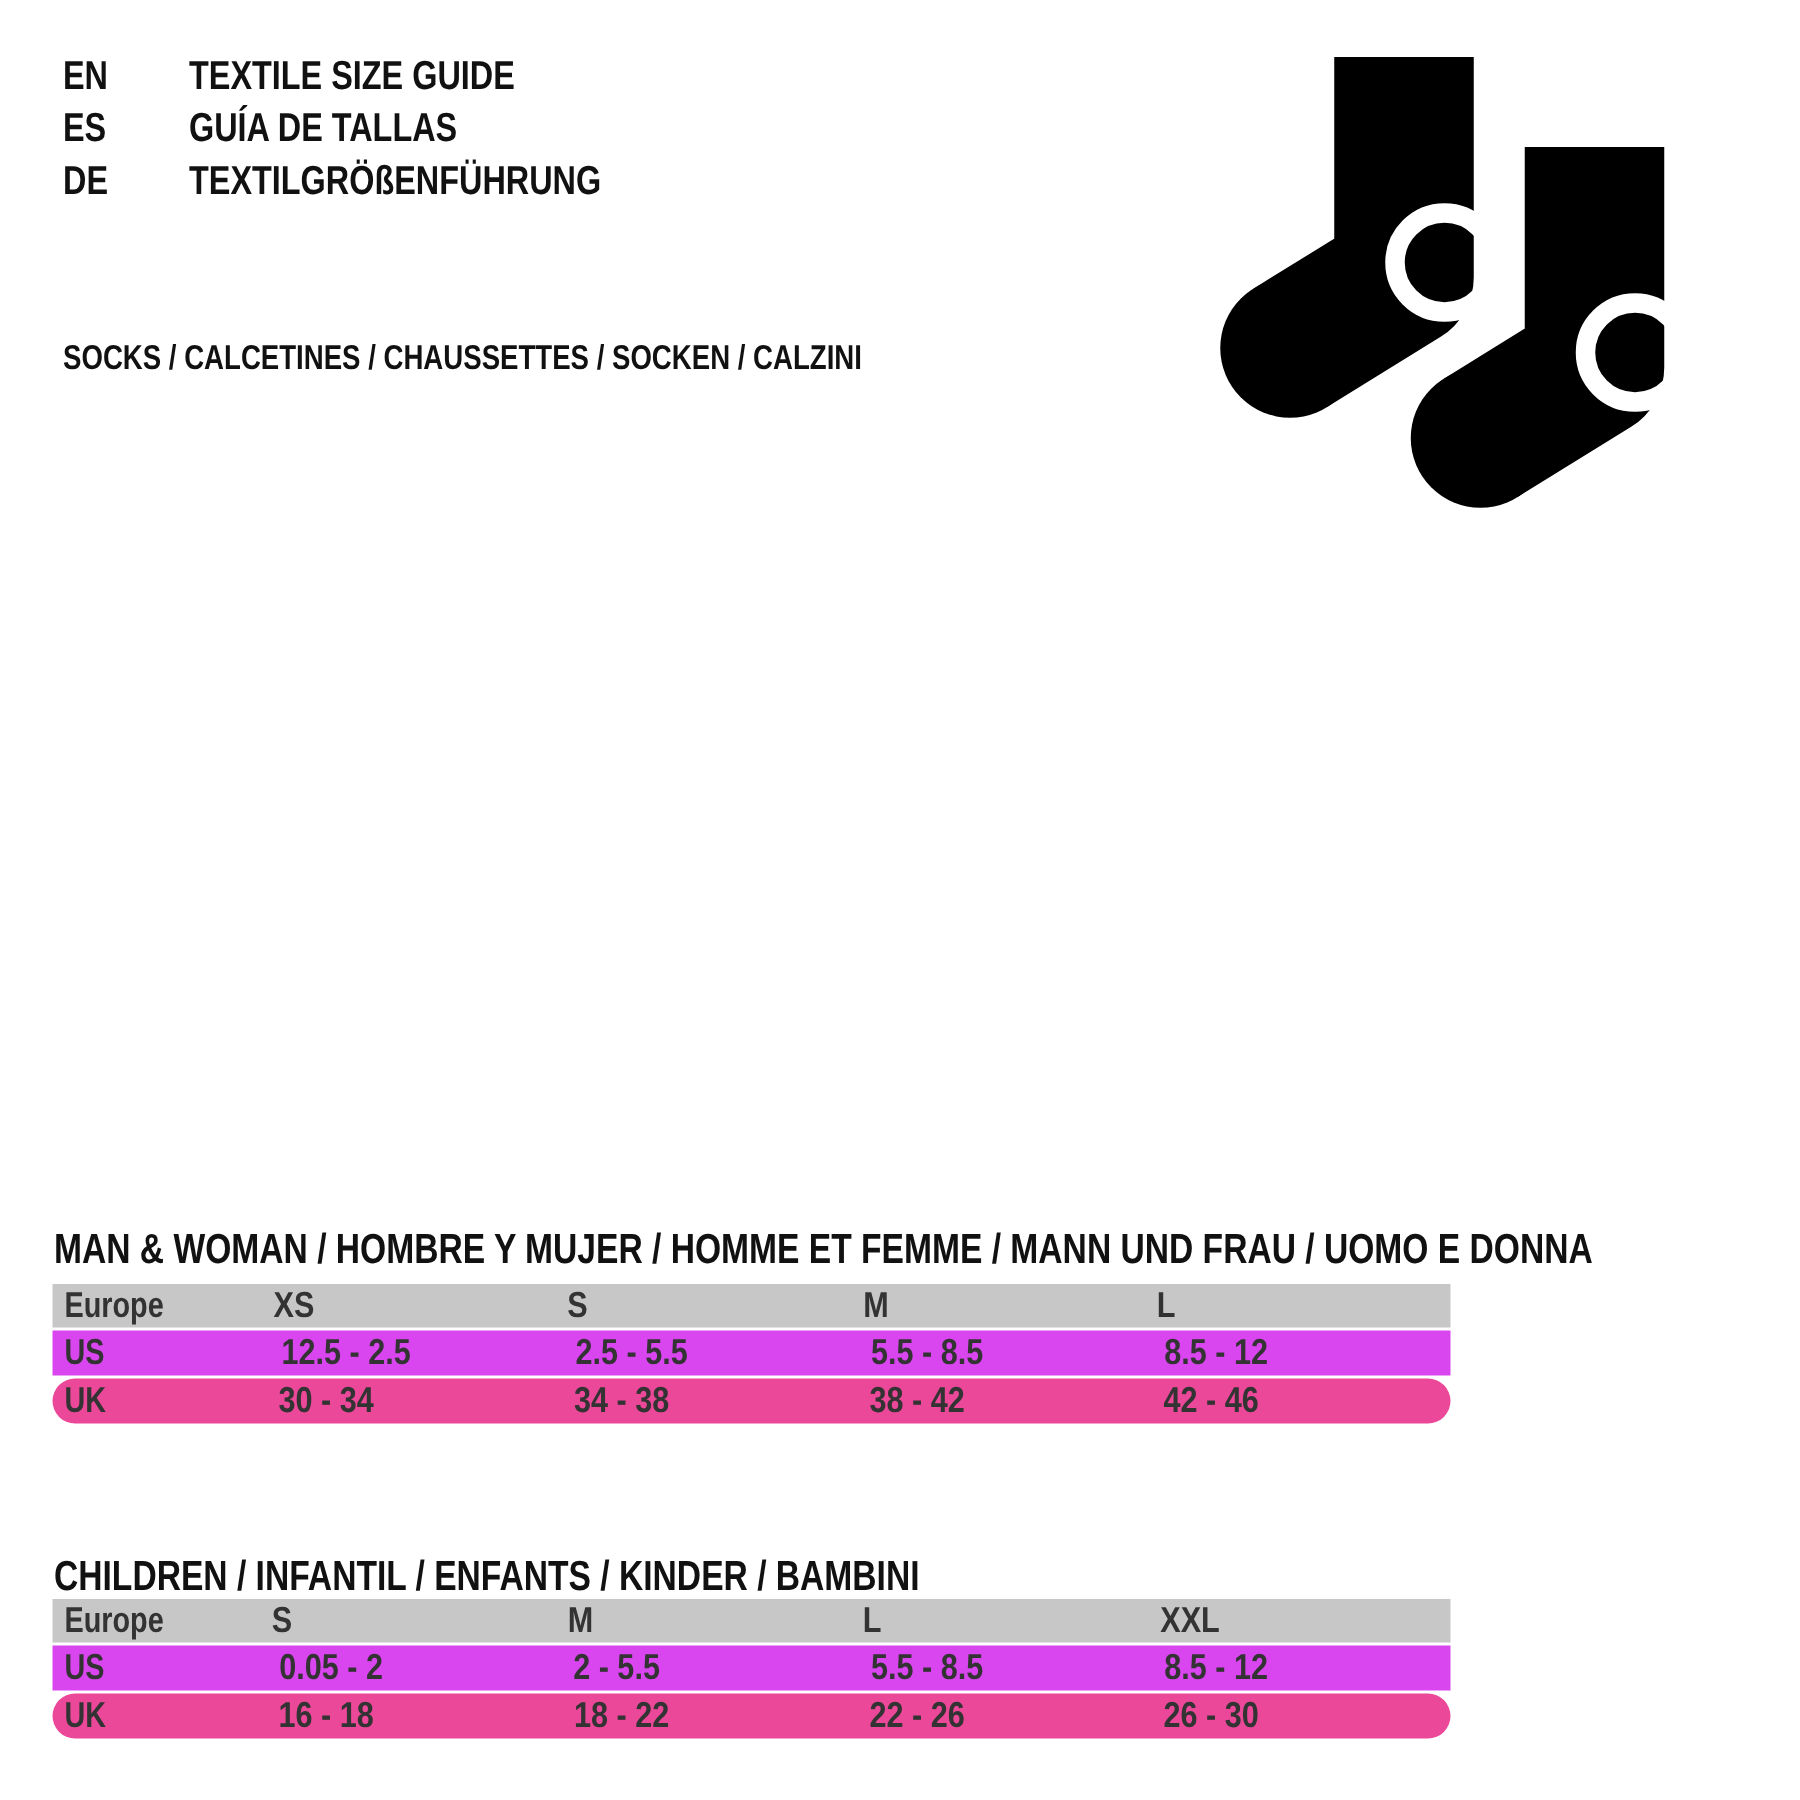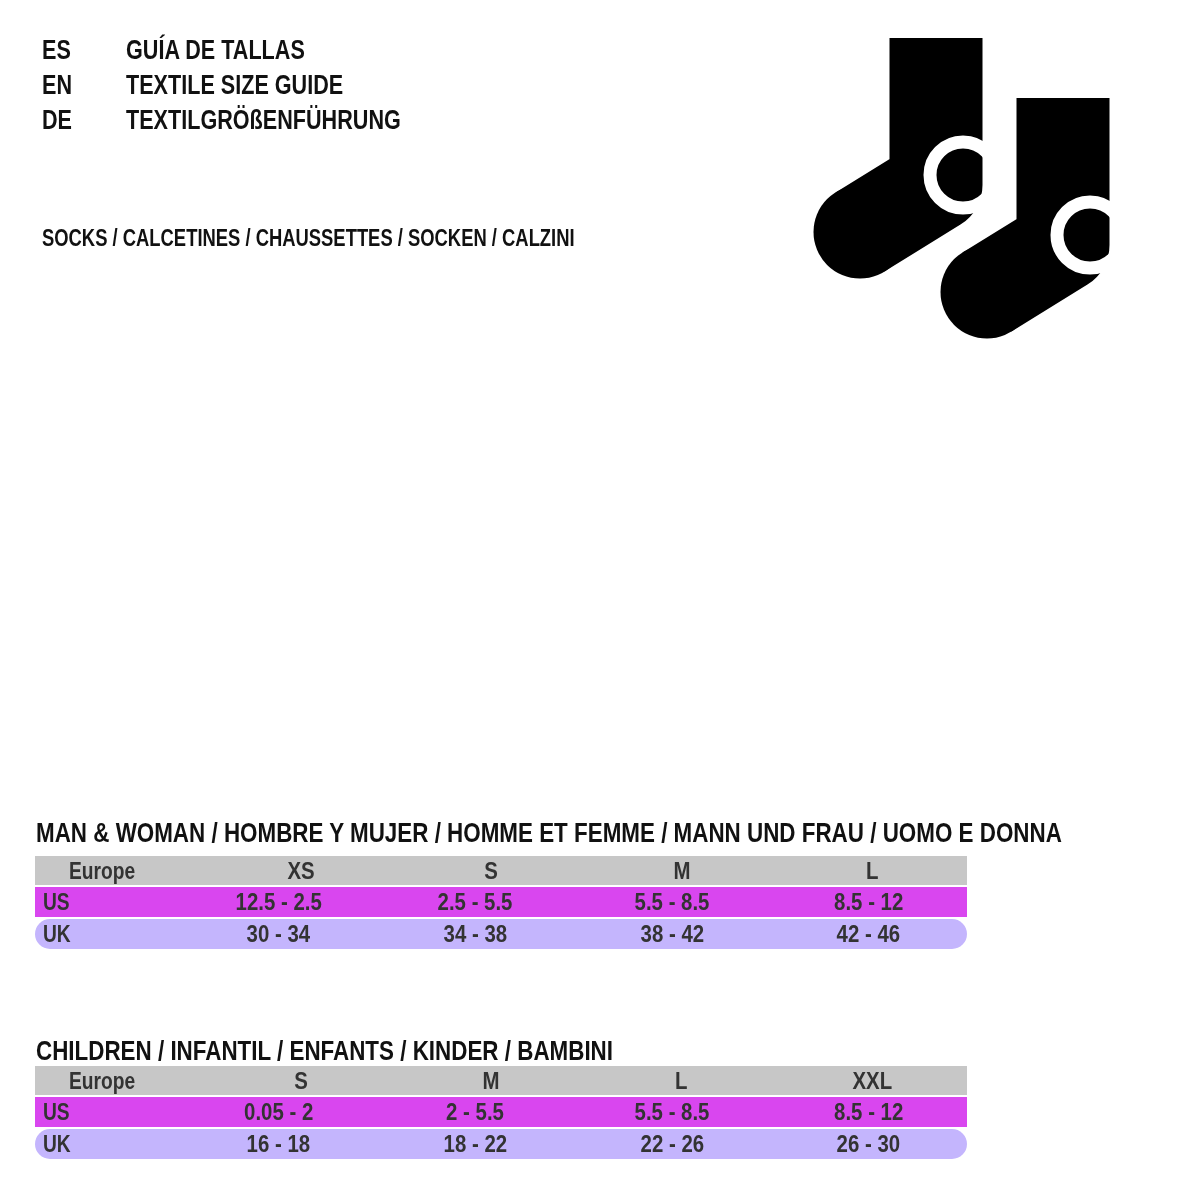--- a/index.html
+++ b/index.html
@@ -38,45 +38,45 @@
     font-size: 28px; font-weight: bold; line-height: 30px;
   }
   .tbl-title-1 { top: 818px; }
   .tbl-title-2 { top: 1036px; }
 
   .size-table { position: absolute; left: 35px; width: 932px; }
   .size-table-1 { top: 856px; }
   .size-table-2 { top: 1066px; }
 
   .t-row { display: flex; align-items: center; margin-bottom: 2px; }
-  .t-head { height: 29px; background: #c7c7c7; padding-left: 26px; }
+  .t-head { height: 29px; background: #c7c7c7; }
   .t-body { height: 30px; background: #d946ef; }
-  .t-body.alt { background: #c4b5fd; border-radius: 15px; }
+  .t-body.alt { background: #ec4899; border-radius: 15px; }
 
   .t-cell {
     font-size: 24px; font-weight: bold; color: #333333;
-    text-align: center; flex: 1 1 0; overflow: visible;
+    flex: 1 1 0; overflow: visible;
   }
   .t-cell.first {
     flex: 0 0 145px; text-align: left; padding-left: 8px;
   }
 </style>
 </head>
 <body>
 
 <div class="canvas">
 
   <div class="lang-list">
     <div class="lang-row">
+      <span class="lang-code"><span class="cx">EN</span></span>
+      <span class="cx">TEXTILE SIZE GUIDE</span>
+    </div>
+    <div class="lang-row">
       <span class="lang-code"><span class="cx">ES</span></span>
       <span class="cx">GUÍA DE TALLAS</span>
-    </div>
-    <div class="lang-row">
-      <span class="lang-code"><span class="cx">EN</span></span>
-      <span class="cx">TEXTILE SIZE GUIDE</span>
     </div>
     <div class="lang-row">
       <span class="lang-code"><span class="cx">DE</span></span>
       <span class="cx">TEXTILGRÖßENFÜHRUNG</span>
     </div>
   </div>
 
   <div class="category-line">
     <span class="cx">SOCKS / CALCETINES / CHAUSSETTES / SOCKEN / CALZINI</span>
   </div>

